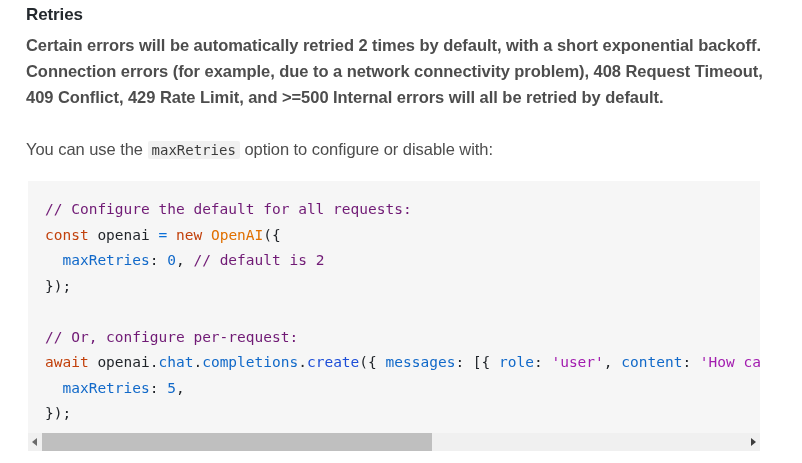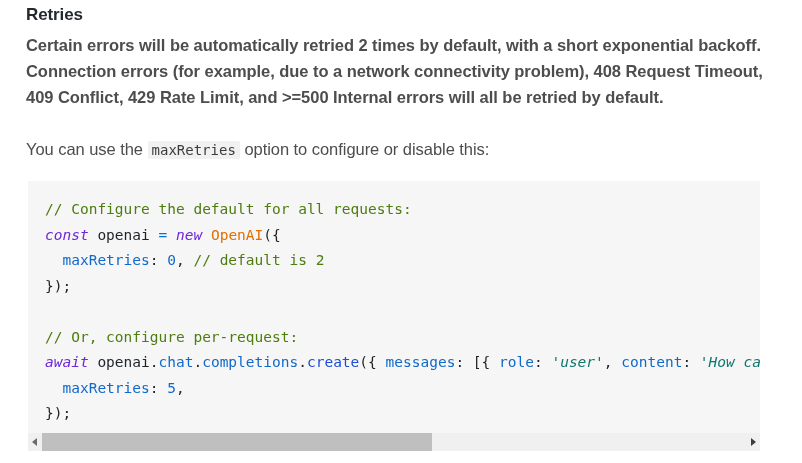--- a/index.html
+++ b/index.html
@@ -77,28 +77,28 @@
     font-size: 14.5px;
     line-height: 25.5px;
     white-space: pre;
     color: #1f2328;
     padding-left: 17px;
   }
   .code-line { white-space: pre; min-height: 25.5px; }
   .code-line.blank { height: 25.5px; }
 
   
-  .t-comment { color: #4d7c0f; }
-  .t-keyword { color: #6d28d9; font-style: italic; }
+  .t-comment { color: #701a75; }
+  .t-keyword { color: #c2410c; }
   .t-operator { color: #0a6fd8; }
   .t-class    { color: #e07000; }
   .t-prop     { color: #1169c9; }
   .t-num      { color: #1169c9; }
   .t-fn       { color: #1d4ed8; }
-  .t-string   { color: #0f766e; font-style: italic; }
+  .t-string   { color: #a21caf; }
   .t-plain    { color: #1f2328; }
   .t-punc     { color: #1f2328; }
 
   
   .hscroll {
     position: absolute;
     left: 28px;
     top: 433px;
     width: 732px;
     height: 18px;
@@ -150,21 +150,21 @@
 
 <div class="page">
 
   <h2 class="section-heading">Retries</h2>
 
   <p class="para para-1">Certain errors will be automatically retried 2 times by default, with a short exponential backoff. Connection errors (for example, due to a network connectivity problem), 408 Request Timeout, 409 Conflict, 429 Rate Limit, and &gt;=500 Internal errors will all be retried by default.</p>
 
   <p class="para para-2">
     <span>You can use the</span>
     <code class="inline">maxRetries</code>
-    <span>option to configure or disable this:</span>
+    <span>option to configure or disable with:</span>
   </p>
 
   <div class="codeblock">
     <div class="code-lines" id="code-lines"><div class="code-line"><span class="t-comment">// Configure the default for all requests:</span></div><div class="code-line"><span class="t-keyword">const</span><span class="t-plain"> </span><span class="t-plain">openai</span><span class="t-plain"> </span><span class="t-operator">=</span><span class="t-plain"> </span><span class="t-keyword">new</span><span class="t-plain"> </span><span class="t-class">OpenAI</span><span class="t-punc">({</span></div><div class="code-line"><span class="t-plain">  </span><span class="t-prop">maxRetries</span><span class="t-punc">: </span><span class="t-num">0</span><span class="t-punc">, </span><span class="t-comment">// default is 2</span></div><div class="code-line"><span class="t-punc">});</span></div><div class="code-line blank">&nbsp;</div><div class="code-line"><span class="t-comment">// Or, configure per-request:</span></div><div class="code-line"><span class="t-keyword">await</span><span class="t-plain"> </span><span class="t-plain">openai</span><span class="t-punc">.</span><span class="t-prop">chat</span><span class="t-punc">.</span><span class="t-prop">completions</span><span class="t-punc">.</span><span class="t-fn">create</span><span class="t-punc">({ </span><span class="t-prop">messages</span><span class="t-punc">: [{ </span><span class="t-prop">role</span><span class="t-punc">: </span><span class="t-string">'user'</span><span class="t-punc">, </span><span class="t-prop">content</span><span class="t-punc">: </span><span class="t-string">'How can I get</span></div><div class="code-line"><span class="t-plain">  </span><span class="t-prop">maxRetries</span><span class="t-punc">: </span><span class="t-num">5</span><span class="t-punc">,</span></div><div class="code-line"><span class="t-punc">});</span></div></div>
   </div>
 
   <div class="hscroll">
     <div class="hscroll-btn left"></div>
     <div class="hscroll-track">
       <div class="hscroll-thumb" id="hthumb" style="width: 390px;"></div>

